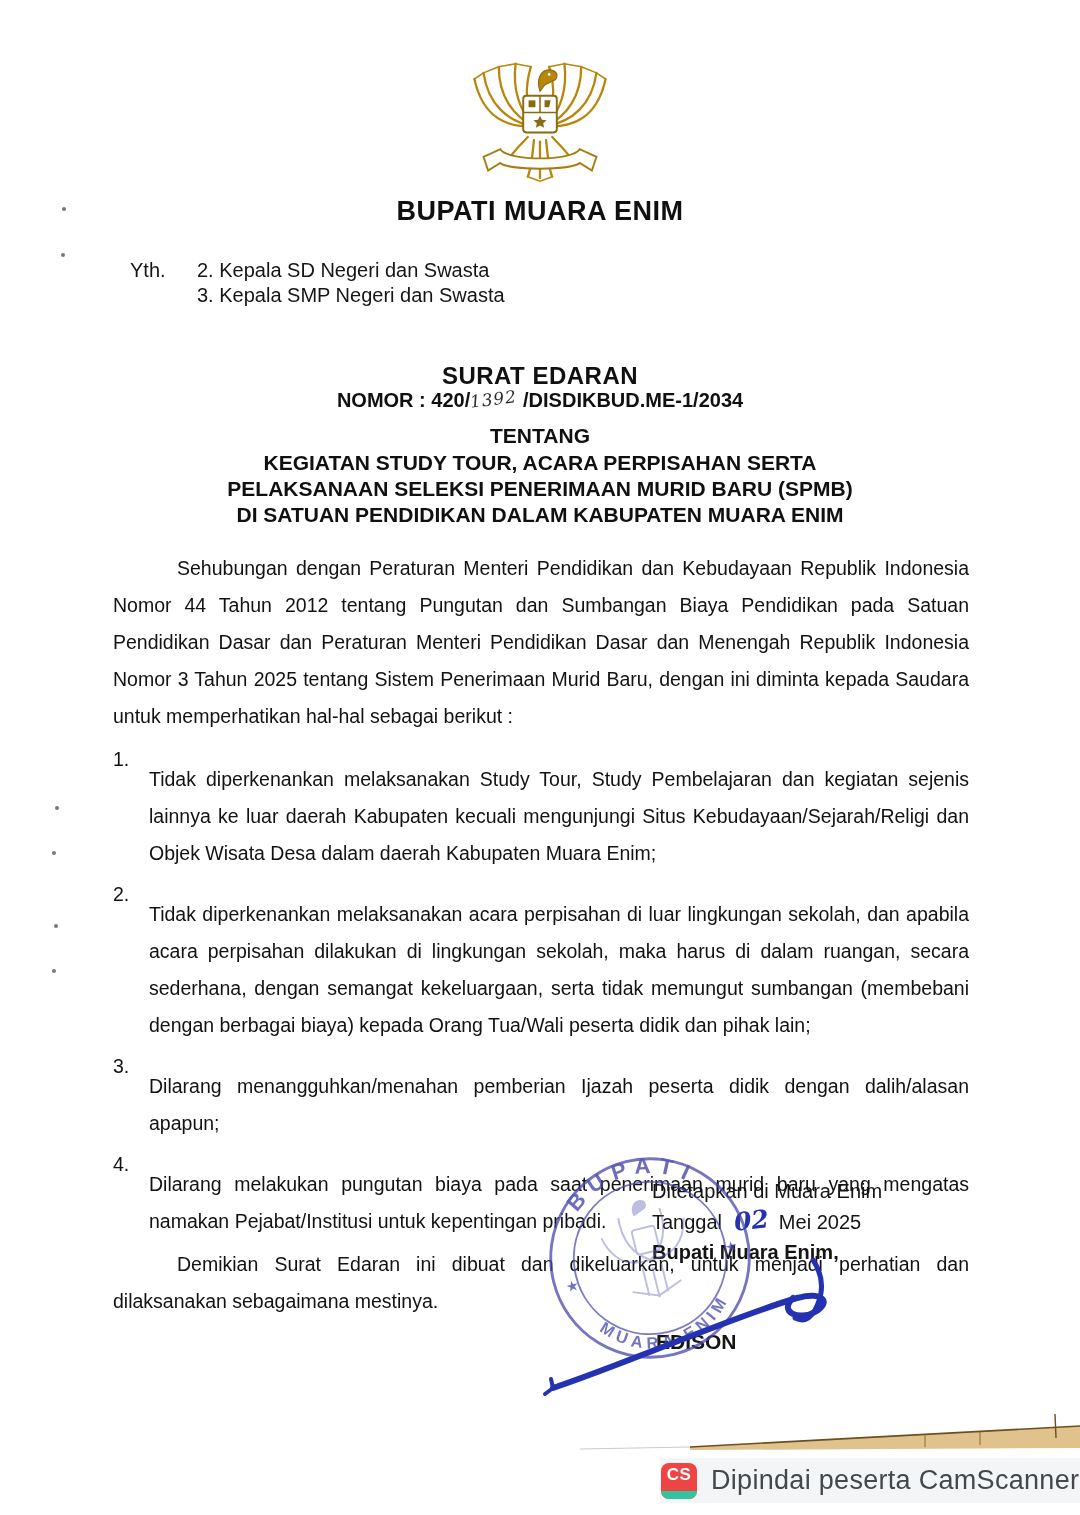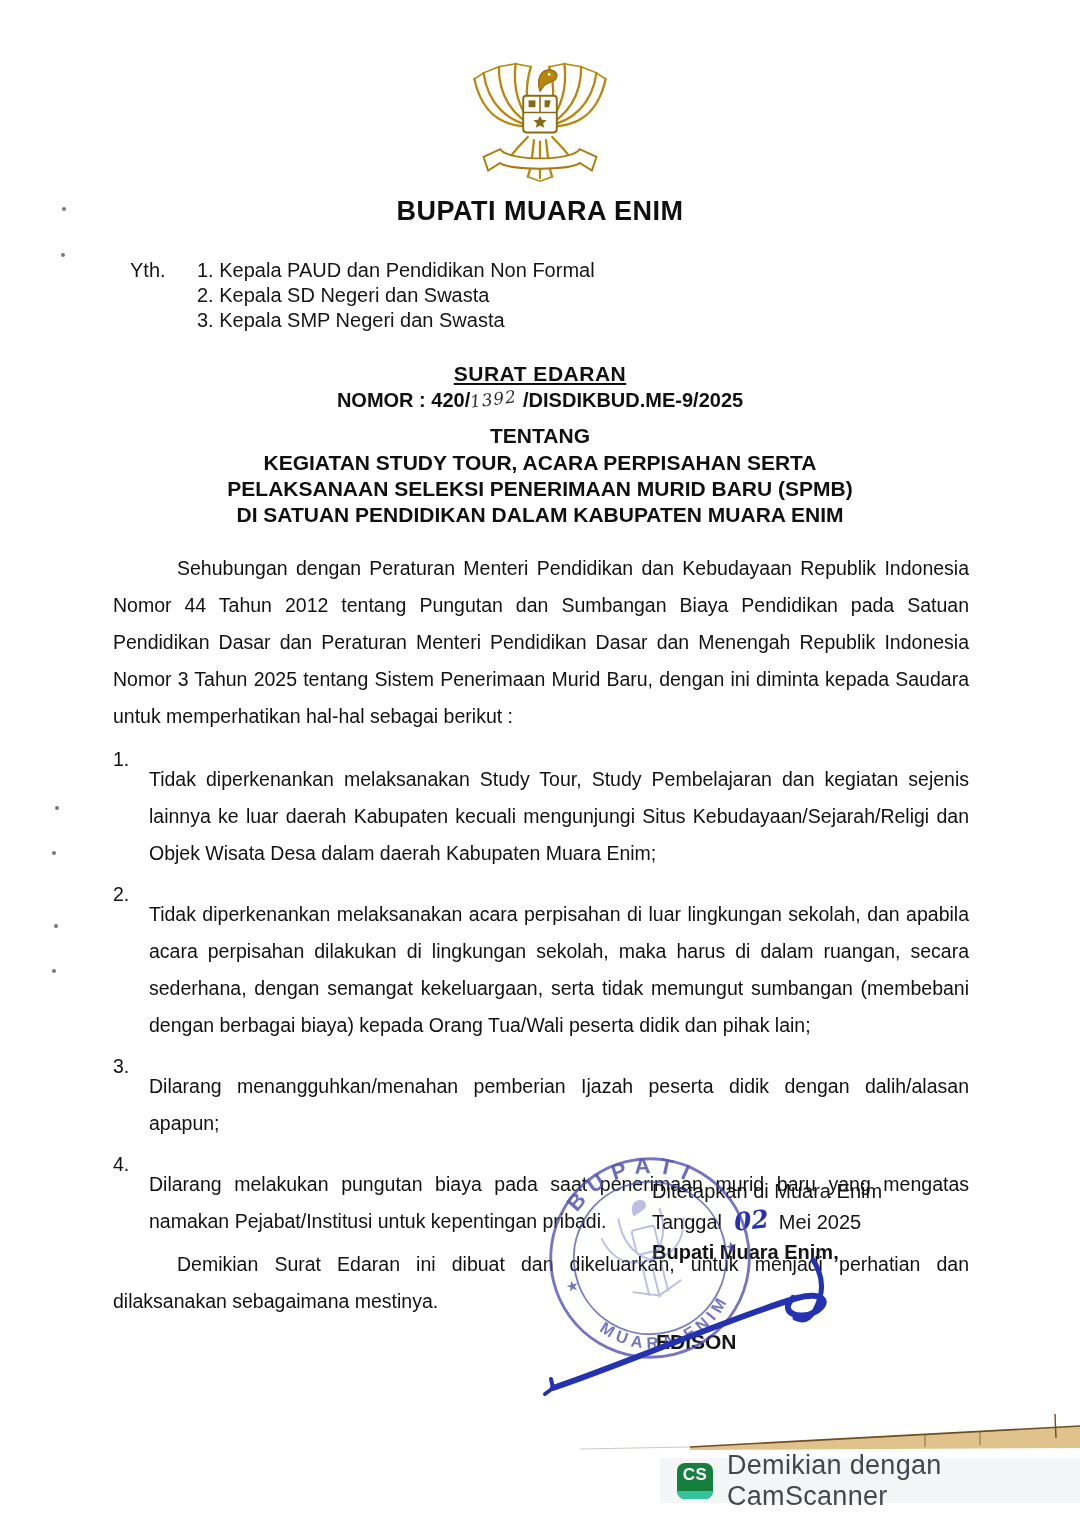--- a/index.html
+++ b/index.html
@@ -12,21 +12,21 @@
     font-size:27px;font-weight:bold;letter-spacing:.5px;color:#101010;}
 
   
   .addressee{position:absolute;left:108px;top:258px;display:flex;font-size:20px;line-height:25px;margin-left:22px;}
   .addressee .salut{width:67px;}
   .addressee .recipients div{white-space:nowrap;}
   .addressee .region{padding-left:21px;}
 
   
   .hblock{position:absolute;left:0;width:100%;text-align:center;font-weight:bold;color:#101010;}
-  .h-doctype{top:362px;font-size:21px;letter-spacing:.5px;text-decoration:underline;}
+  .h-doctype{top:362px;font-size:24px;letter-spacing:.5px;}
   .h-nomor{top:389px;font-size:20px;}
   .h-tentang{top:424px;font-size:21px;}
   .h-subject{top:450px;font-size:21px;line-height:26px;}
   .hand{display:inline-block;font-family:"DejaVu Serif",serif;font-style:italic;font-weight:normal;
     font-size:17px;color:#2b2b2b;transform:rotate(-7deg) translateY(-2px);letter-spacing:1px;}
 
   
   .bodytext{position:absolute;left:113px;top:534px;width:856px;font-size:19.5px;line-height:37px;
     text-align:justify;color:#121212;}
   .para{text-indent:64px;margin:16px 0 6px 0;}
@@ -46,21 +46,21 @@
     opacity:.88;pointer-events:none;}
   .signature-svg{position:absolute;left:535px;top:1242px;width:330px;height:165px;pointer-events:none;}
 
   
   .speck{position:absolute;width:4px;height:4px;border-radius:50%;background:#4a4a4a;opacity:.75;}
   .paper-edge{position:absolute;left:580px;top:1408px;width:500px;height:48px;}
 
   
   .footer{position:absolute;left:660px;top:1458px;width:420px;height:45px;background:#f4f5f6;
     display:flex;align-items:center;}
-  .cs-badge{position:relative;width:36px;height:36px;margin-left:17px;border-radius:8px;background:#15803d;
+  .cs-badge{position:relative;width:36px;height:36px;margin-left:1px;border-radius:8px;background:#ef4444;
     flex:0 0 36px;}
   .cs-badge .cs-label{position:absolute;left:0;top:2px;width:100%;text-align:center;color:#fff;
     font-weight:bold;font-size:17px;letter-spacing:.5px;}
   .cs-badge .cs-strip{position:absolute;left:0;bottom:0;width:100%;height:8px;background:#35c39e;
     border-radius:0 0 8px 8px;}
   .footer .cs-text{margin-left:14px;font-size:27px;color:#43484e;letter-spacing:.3px;}
 </style>
 </head>
 <body>
 
@@ -105,30 +105,29 @@
     </g>
 
     <path d="M26,140 L48,130 C58,146 142,146 152,130 L174,140 L168,158 L152,148 C140,158 60,158 48,148 L32,158 Z" fill="#ffffff" stroke="#a87c10" stroke-width="2.5"></path>
   </svg>
 
   <div class="letterhead">BUPATI MUARA ENIM</div>
 
   <div class="addressee">
     <div class="salut">Yth.</div>
     <div class="recipients">
-      <div>1. Kepala PAUD dan Pendidikan Non Formal</div>
       <div>2. Kepala SD Negeri dan Swasta</div>
       <div>3. Kepala SMP Negeri dan Swasta</div>
     </div>
   </div>
 
   <div class="hblock h-doctype">SURAT EDARAN</div>
   <div class="hblock h-nomor">
     <span>NOMOR : 420/</span><span class="hand">1392</span>
-    <span>/DISDIKBUD.ME-9/2025</span>
+    <span>/DISDIKBUD.ME-1/2034</span>
   </div>
   <div class="hblock h-tentang">TENTANG</div>
   <div class="hblock h-subject">
     <div>KEGIATAN STUDY TOUR, ACARA PERPISAHAN SERTA</div>
     <div>PELAKSANAAN SELEKSI PENERIMAAN MURID BARU (SPMB)</div>
     <div>DI SATUAN PENDIDIKAN DALAM KABUPATEN MUARA ENIM</div>
   </div>
 
   <div class="bodytext">
     <p class="para">Sehubungan dengan Peraturan Menteri Pendidikan dan Kebudayaan Republik Indonesia Nomor 44 Tahun 2012 tentang Pungutan dan Sumbangan Biaya Pendidikan pada Satuan Pendidikan Dasar dan Peraturan Menteri Pendidikan Dasar dan Menengah Republik Indonesia Nomor 3 Tahun 2025 tentang Sistem Penerimaan Murid Baru, dengan ini diminta kepada Saudara untuk memperhatikan hal-hal sebagai berikut :</p>
@@ -210,16 +209,16 @@
     <line x1="475" y1="6" x2="476" y2="30" stroke="#6e4d20" stroke-width="1.4"></line>
     <line x1="400" y1="24" x2="400" y2="37" stroke="#8a6a30" stroke-width="1"></line>
     <line x1="345" y1="27" x2="345" y2="39" stroke="#8a6a30" stroke-width="1"></line>
   </svg>
 
   <div class="footer">
     <div class="cs-badge">
       <div class="cs-label">CS</div>
       <div class="cs-strip"></div>
     </div>
-    <div class="cs-text">Demikian dengan CamScanner</div>
+    <div class="cs-text">Dipindai peserta CamScanner</div>
   </div>
 
 </div>
 
 </body></html>

